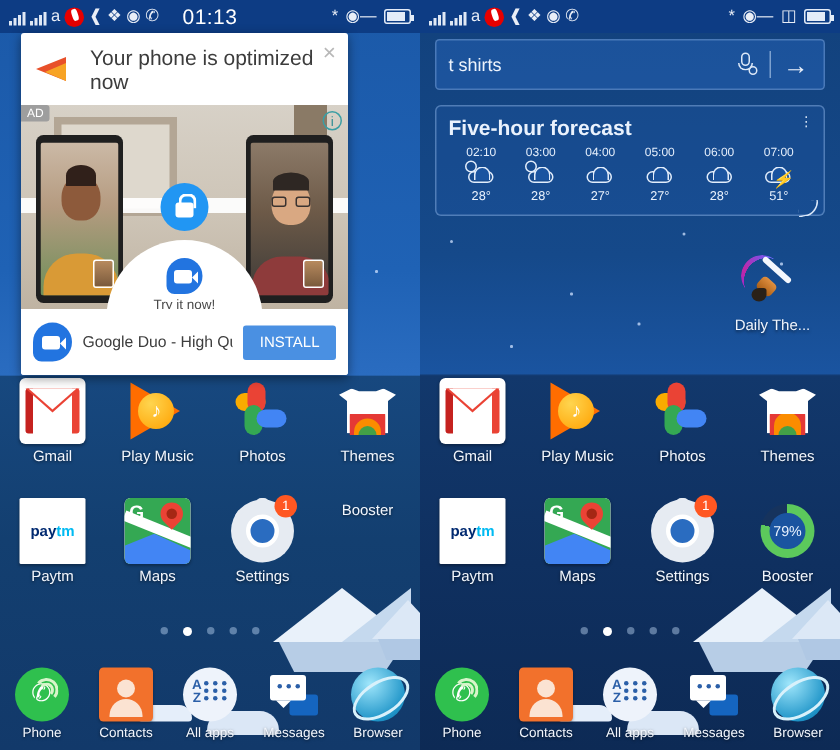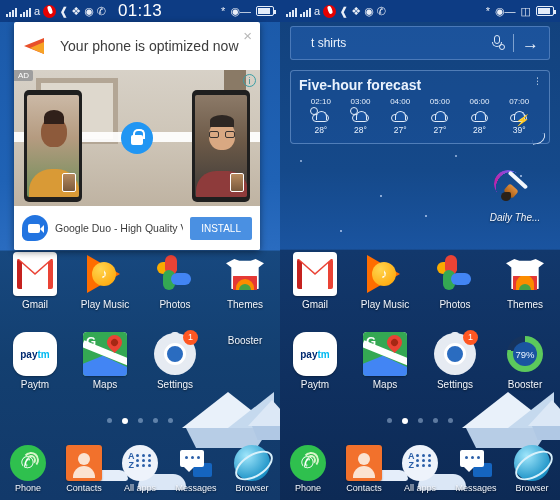--- a/index.html
+++ b/index.html
@@ -20,38 +20,38 @@
   
   .berg { position:absolute; }
   .tri { width:0; height:0; border-style:solid; }
 
   
   .statusbar { position:absolute; top:0; left:0; width:100%; height:22px;
     background:#0d3c84; display:flex; align-items:center; padding:0 6px; z-index:40; }
   .sb-left { display:flex; align-items:center; gap:3px; }
   .sb-right { display:flex; align-items:center; gap:5px; margin-left:auto; }
   .sb-clock { position:absolute; left:0; right:0; text-align:center;
-    color:#fff; font-size:17px; letter-spacing:.3px; pointer-events:none; }
+    color:#fff; font-size:14px; letter-spacing:.3px; pointer-events:none; }
   .sb-ico { display:inline-block; color:#e9eef7; font-size:11px; line-height:1; }
   .bars { display:inline-flex; align-items:flex-end; gap:1px; height:11px; }
   .bars i { display:block; width:2px; background:#dfe8f5; }
   .bars i:nth-child(1){height:3px} .bars i:nth-child(2){height:5px}
   .bars i:nth-child(3){height:7px} .bars i:nth-child(4){height:9px}
   .batt { width:18px; height:10px; border:1.5px solid #e4ecf8; border-radius:2px; position:relative; }
   .batt:after { content:""; position:absolute; right:-3px; top:2.5px; width:2px; height:4px; background:#e4ecf8; }
   .batt i { position:absolute; left:1px; top:1px; bottom:1px; width:72%; background:#e4ecf8; display:block; }
   .vodafone { width:13px; height:13px; border-radius:50%; background:#e60000; position:relative; }
   .vodafone:after{ content:""; position:absolute; left:5px; top:1.5px; width:3.5px; height:8px;
     border-radius:40%; background:#fff; transform:rotate(-18deg); }
 
   
   .searchbar { position:absolute; top:26px; left:10px; right:10px; height:34px;
     background:rgba(35,95,175,.58); border:1px solid rgba(160,195,240,.35);
     border-radius:3px; display:flex; align-items:center; padding:0 8px; z-index:20; }
-  .searchbar .q { color:#eef4fd; font-size:12px; flex:1;margin-left:12px; }
+  .searchbar .q { color:#eef4fd; font-size:12px; flex:1; }
   .mic { width:14px; height:18px; position:relative; }
   .mic .cap { position:absolute; left:3px; top:1px; width:6px; height:9px; border:1.5px solid #dce8f8; border-radius:3px; }
   .mic .arc { position:absolute; left:1px; top:8px; width:10px; height:5px;
     border:1.5px solid #dce8f8; border-top:none; border-radius:0 0 8px 8px; }
   .mic .dot { position:absolute; left:8px; top:10px; width:6px; height:6px;
     border:1.5px solid #dce8f8; border-radius:50%; background:transparent; }
   .vsep { width:1px; height:18px; background:rgba(205,225,250,.55); margin:0 8px; }
   .arrowbtn { color:#eaf1fb; font-size:17px; line-height:1; padding-right:2px; }
 
   
@@ -69,21 +69,21 @@
     background:transparent; border:1.2px solid #e2edfb; border-radius:8px; }
   .cloud:before{ content:""; position:absolute; left:3px; top:-4px; width:9px; height:8px;
     border:1.2px solid #e2edfb; border-bottom:none; border-radius:8px 8px 0 0; background:#1a54a0;}
   .sunwedge { position:absolute; left:1px; top:0px; width:8px; height:8px;
     border-radius:50%; border:1.2px solid #e2edfb; }
   .bolt { position:absolute; left:8px; bottom:-2px; color:#f0d24a; font-size:11px; line-height:1; }
   .w-curl { position:absolute; right:3px; bottom:-1px; width:14px; height:10px;
     border-bottom:1.5px solid #dbe8f9; border-right:1.5px solid #dbe8f9; border-radius:0 0 10px 0; transform:rotate(-8deg);}
 
   
-  .daily { position:absolute; right:12px; top:168px; width:66px; text-align:center; z-index:18;font-style:italic; }
+  .daily { position:absolute; right:12px; top:168px; width:66px; text-align:center; z-index:18; }
   .brush { width:44px; height:42px; margin:0 auto; position:relative; }
   .brush .moon { position:absolute; left:1px; top:2px; width:28px; height:28px; border-radius:50%;
     background:conic-gradient(from 200deg,#8a2be2,#c026a6,#6d5cf5,#2bb8e8,#8a2be2);
     -webkit-mask:radial-gradient(circle at 62% 62%, transparent 62%, #000 63%);
             mask:radial-gradient(circle at 62% 62%, transparent 62%, #000 63%); }
   .brush .handle { position:absolute; left:16px; top:2px; width:24px; height:4px; background:#f3f7fd;
     transform:rotate(42deg); transform-origin:left center; border-radius:2px; }
   .brush .ferrule { position:absolute; left:12px; top:18px; width:12px; height:10px;
     background:linear-gradient(#e09040,#a85c14); border-radius:3px; transform:rotate(42deg); }
   .brush .tip { position:absolute; left:8px; top:24px; width:10px; height:9px; background:#2a2118;
@@ -126,21 +126,21 @@
   .ic-photos .p3 { background:#34a853; left:10px; top:18px; width:12px; height:20px; border-radius:10px; }
   .ic-photos .p4 { background:#4285f4; left:18px; top:21px; }
 
   
   .ic-theme .shirt { position:absolute; left:3px; top:7px; width:38px; height:30px; background:#fff;
      border-radius:4px 4px 6px 6px; clip-path:polygon(22% 0,35% 6%,65% 6%,78% 0,100% 14%,86% 28%,86% 100%,14% 100%,14% 28%,0 14%); }
   .ic-theme .rb { position:absolute; left:10px; top:24px; width:24px; height:14px; overflow:hidden; }
   .ic-theme .rb i { position:absolute; left:0; bottom:0; width:24px; height:24px; border-radius:50% 50% 0 0; }
 
   
-  .ic-paytm { background:#fff; border-radius:13px; box-shadow:0 1px 2px rgba(0,0,0,.3);padding-left:44px; }
+  .ic-paytm { background:#fff; border-radius:1px; box-shadow:0 1px 2px rgba(0,0,0,.3);padding-left:44px; }
   .ic-paytm .t { position:absolute; inset:0; display:flex; align-items:center; justify-content:center;
     font-size:10px; font-weight:bold; font-family:"Liberation Sans",sans-serif; }
   .ic-paytm .a{color:#002970} .ic-paytm .b{color:#00baf2}
 
   
   .ic-maps { background:#fff; border-radius:4px; overflow:hidden; box-shadow:0 1px 2px rgba(0,0,0,.3);}
   .ic-maps .grn{position:absolute;left:0;top:0;width:100%;height:100%;background:#34a853;}
   .ic-maps .blue{position:absolute;left:0;bottom:0;width:100%;height:46%;background:#4285f4;
     clip-path:polygon(0 40%,45% 0,100% 55%,100% 100%,0 100%);}
   .ic-maps .road{position:absolute;left:-2px;top:42%;width:120%;height:7px;background:#fff;transform:rotate(22deg);}
@@ -194,21 +194,21 @@
   .ic-msg .b1{position:absolute;left:2px;top:5px;width:24px;height:17px;background:#fff;border-radius:2px;}
   .ic-msg .b1:after{content:"";position:absolute;left:4px;bottom:-5px;border:5px solid transparent;border-top-color:#fff;border-bottom:0;}
   .ic-msg .b2{position:absolute;right:2px;bottom:4px;width:19px;height:14px;background:#1565c0;border-radius:2px;}
   .ic-msg .dts{position:absolute;left:7px;top:11px;display:flex;gap:3px;}
   .ic-msg .dts i{width:3px;height:3px;border-radius:50%;background:#2b5fa8;display:block;}
   .ic-browser { border-radius:50%; background:radial-gradient(circle at 35% 30%,#9fe6fb,#2196c9 70%,#0b6ea8); }
   .ic-browser:after{content:"";position:absolute;left:-1px;top:9px;width:38px;height:19px;
     border:2px solid #d8f1fb;border-radius:50%;transform:rotate(-32deg);}
 
   
-  .adcard { position:absolute; top:22px; left:14px; width:246px; background:#fff;
+  .adcard { position:absolute; top:22px; left:14px; width:218px; background:#fff;
     border-radius:2px; box-shadow:0 2px 7px rgba(0,0,0,.45); z-index:60; overflow:hidden; }
   .ad-head { height:48px; display:flex; align-items:center; padding:0 8px; position:relative; }
   .ad-logo { width:34px; height:26px; position:relative; flex:none; }
   .ad-logo .a1{position:absolute;left:2px;top:5px;width:0;height:0;
     border-top:8px solid transparent;border-bottom:8px solid transparent;border-right:20px solid #e8502a;}
   .ad-logo .a2{position:absolute;left:8px;top:9px;width:0;height:0;
     border-top:6px solid transparent;border-bottom:6px solid transparent;border-right:14px solid #f7a325;}
   .ad-title { font-size:14px; color:#3c3c3c; margin-left:4px; }
   .ad-close { position:absolute; right:8px; top:6px; color:#b8b8b8; font-size:15px; line-height:1; }
   .ad-media { position:relative; height:136px; background:#cfcbc4; overflow:hidden; }
@@ -485,20 +485,24 @@
               <span class="torso2"></span>
               <span class="face f2"></span>
             <span class="glasses">
                 <i></i>
                 <i></i>
               </span>
             <span class="pip"></span>
             </div>
         </div>
         <span class="lock"></span>
+        <div class="try">
+          <div class="duo"></div>
+          <div class="t">Try it now!</div>
+        </div>
       </div>
       <div class="ad-foot">
         <span class="foot-ico"></span>
         <span class="foot-txt">Google Duo - High Quality Vide..</span>
         <span class="install">INSTALL</span>
       </div>
     </div>
   </div>
 
   <div class="panel">
@@ -607,21 +611,21 @@
               <i class="cloud"></i>
             </span>
           <span class="w-temp">28°</span>
         </div>
         <div class="w-col">
           <span class="w-time">07:00</span>
           <span class="w-ico">
               <i class="cloud"></i>
               <i class="bolt">⚡</i>
             </span>
-          <span class="w-temp">39°</span>
+          <span class="w-temp">51°</span>
         </div>
       </div>
       <span class="w-curl"></span>
     </div>
 
     <div class="daily">
       <div class="brush">
         <span class="moon"></span>
           <span class="handle"></span>
           <span class="ferrule"></span>

